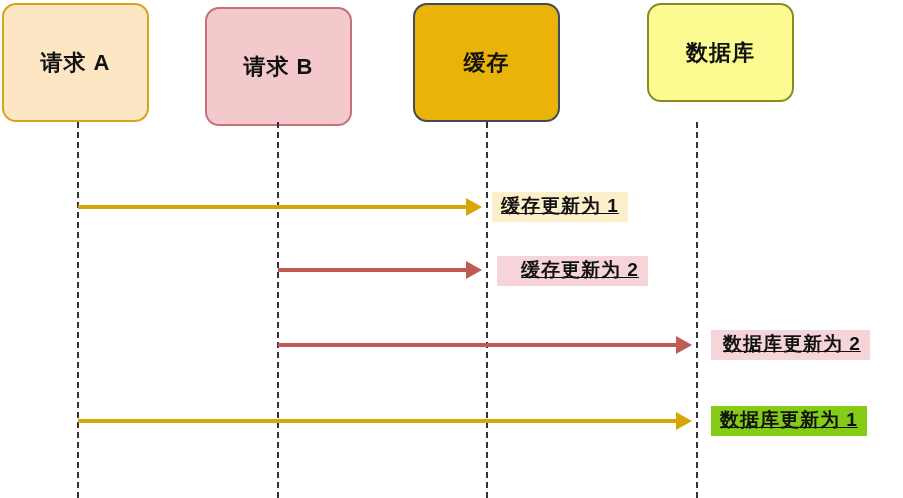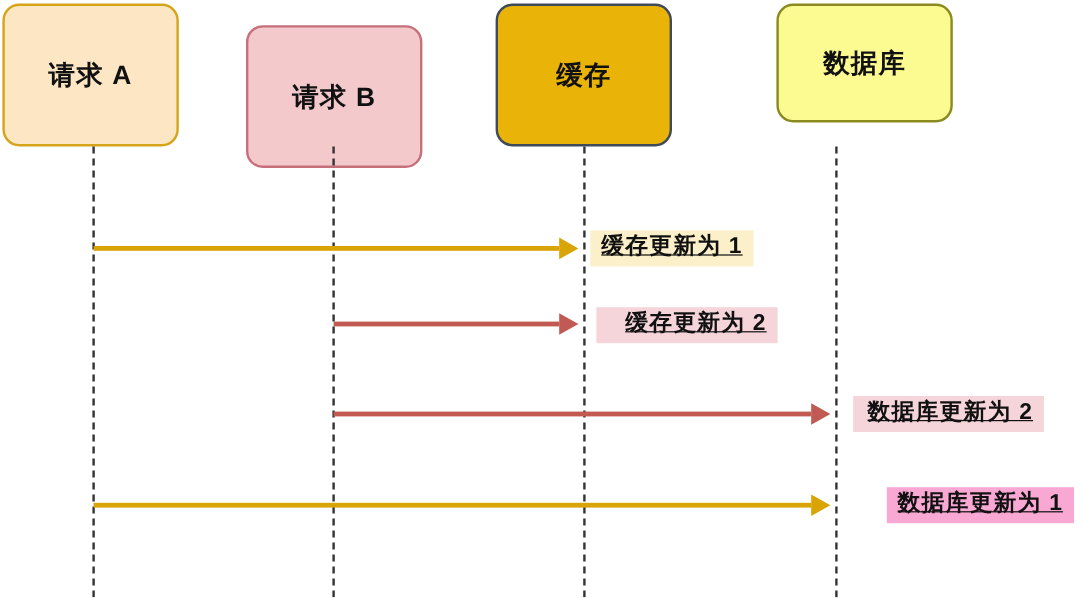--- a/index.html
+++ b/index.html
@@ -88,21 +88,21 @@
 </style>
 </head>
 <body>
 
 <div id="stage">
 
   <div class="participant" style="left:2px; top:3px; width:147px; height:119px; background:#fce6c4; border-color:#d6a419;">
     <span class="plabel">请求 A</span>
   </div>
 
-  <div class="participant" style="left:205px; top:21px; width:147px; height:119px; background:#f3c9cc; border-color:#c6707b;">
+  <div class="participant" style="left:205px; top:7px; width:147px; height:119px; background:#f3c9cc; border-color:#c6707b;">
     <span class="plabel">请求 B</span>
   </div>
 
   <div class="participant" style="left:413px; top:3px; width:147px; height:119px; background:#eab308; border-color:#3f4a5a;">
     <span class="plabel">缓存</span>
   </div>
 
   <div class="participant" style="left:627px; top:3px; width:147px; height:99px; background:#fbfb92; border-color:#8a8a1e;margin-left:20px;">
     <span class="plabel">数据库</span>
   </div>
@@ -125,18 +125,18 @@
   </div>
 
   <div class="msg-line" style="left:278px; top:343px; width:398px; border-top-color:#c05a52;"></div>
   <div class="msg-head" style="left:676px; top:336px; border-left-color:#c05a52;"></div>
   <div class="msg-note" style="left:711px; top:330px; background:#f6d5da;padding-left:12px;">
     <span>数据库更新为 2</span>
   </div>
 
   <div class="msg-line" style="left:78px; top:419px; width:598px; border-top-color:#d9a406;"></div>
   <div class="msg-head" style="left:676px; top:412px; border-left-color:#d9a406;"></div>
-  <div class="msg-note" style="left:711px; top:406px; background:#f9a8d4;margin-left:28px;">
+  <div class="msg-note" style="left:711px; top:406px; background:#84cc16;">
     <span>数据库更新为 1</span>
   </div>
 
 
 </div>
 
 </body></html>

